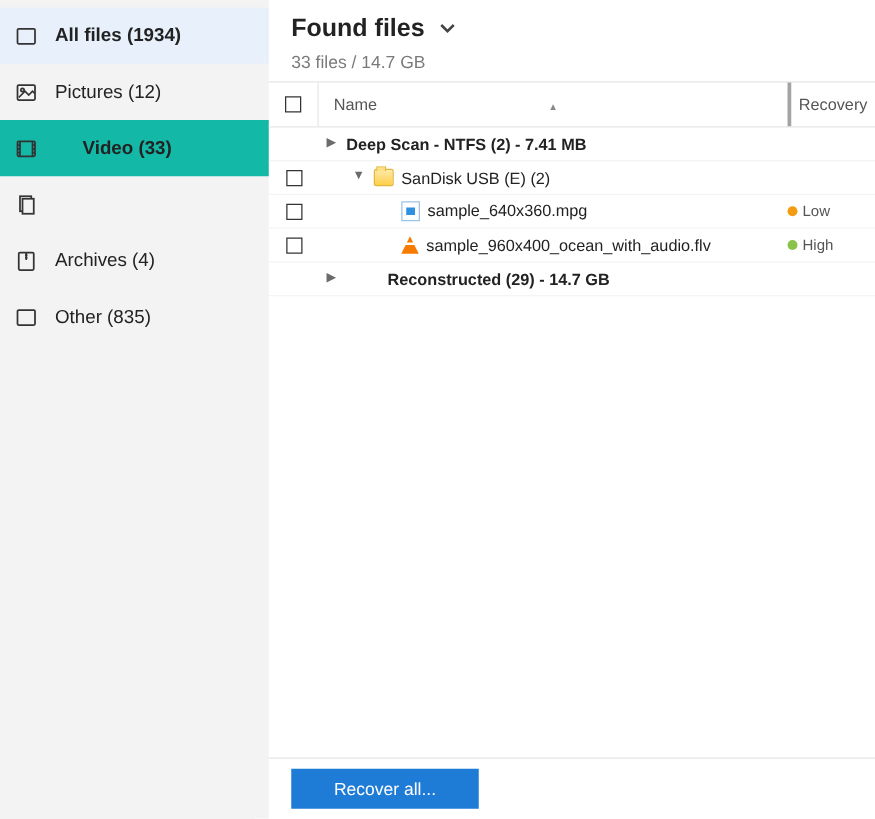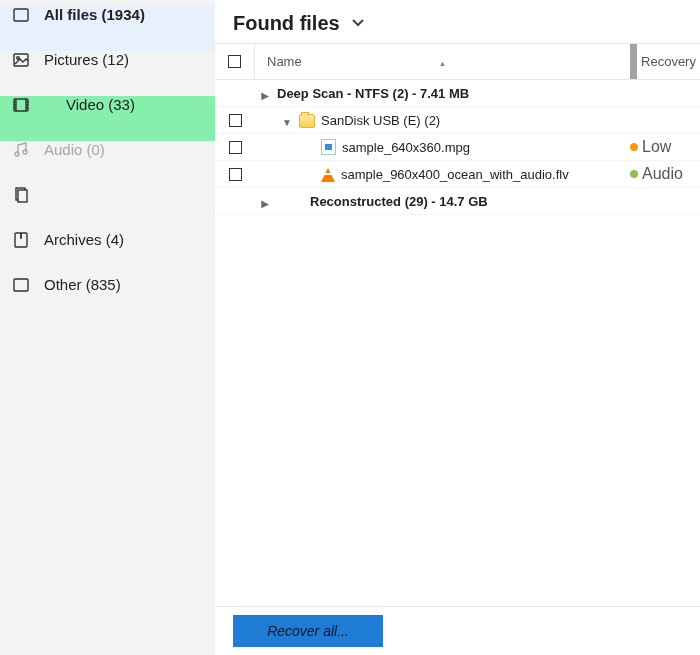--- a/index.html
+++ b/index.html
@@ -1,60 +1,60 @@
 <!DOCTYPE html>
 <html><head>
 <meta charset="utf-8">
 <style>
   * { box-sizing: border-box; }
   html, body { margin: 0; padding: 0; font-family: "Segoe UI", Arial, sans-serif; font-size: 14px; color: #222; }
   .app { display: flex; width: 700px; height: 655px; background: #fff; }
   
   .sidebar { width: 215px; background: #f3f3f3; padding-top: 6px; }
-  .side-item { display: flex; height: 45px; padding: 0 12px; gap: 14px; cursor: pointer; font-size: 15px; }
+  .side-item { display: flex; align-items: center; height: 45px; padding: 0 12px; gap: 14px; cursor: pointer; font-size: 15px; }
   .side-item .icon { width: 18px; height: 18px; display: flex; align-items: center; justify-content: center; color: #333; }
-  .side-item.selected { background: #86efac; font-weight: 400; gap: 36px; }
+  .side-item.selected { background: #14b8a6; font-weight: 700; gap: 36px; }
   .side-item.highlight { background: #e8f1fb; font-weight: 600; }
   .side-item.disabled { color: #a8a8a8; }
   .side-item.disabled .icon { color: #a8a8a8; }
   
   .main { flex: 1; display: flex; flex-direction: column; min-width: 0; }
   .header { padding: 12px 18px 8px 18px; }
   .title-row { display: flex; align-items: center; gap: 10px; cursor: pointer; }
   .title-row h1 { margin: 0; font-size: 20px; font-weight: 700; }
   .subtitle { margin-top: 6px; color: #7a7a7a; font-size: 14px; }
   
   .table { flex: 1; display: flex; flex-direction: column; border-top: 1px solid #e6e6e6; }
   .thead { display: flex; align-items: center; height: 36px; border-bottom: 1px solid #e6e6e6; font-size: 13px; color: #555; }
   .col-check { width: 40px; display: flex; justify-content: center; align-items: center; border-right: 1px solid #e6e6e6; height: 100%; }
   .col-name { flex: 1; padding-left: 12px; position: relative; }
-  .col-recovery { width: 70px; border-left: 7px solid #a3a3a3; display:flex; align-items:center; justify-content:center; height:100%; }
+  .col-recovery { width: 70px; border-left: 3px solid #a3a3a3; display:flex; align-items:center; justify-content:center; height:100%; }
   .sort-arrow { position: absolute; left: 50%; top: 4px; transform: translateX(-50%); font-size: 9px; color: #888; }
   .rows { flex: 1; overflow: auto; }
   .row { display: flex; align-items: center; height: 27px; font-size: 13px; border-bottom: 1px solid #f4f4f4; }
   .row .cell-check { width: 40px; display: flex; justify-content: center; }
-  .row .cell-name { flex: 1; display: flex; align-items: flex-end; gap: 6px; min-width: 0; }
-  .row .cell-rec { width: 70px; display:flex; align-items:center; gap:4px; font-size:16px; color:#555; }
+  .row .cell-name { flex: 1; display: flex; align-items: flex-start; gap: 6px; min-width: 0; }
+  .row .cell-rec { width: 70px; display:flex; align-items:center; gap:4px; font-size:12px; color:#555; }
   .chk { width: 13px; height: 13px; border: 1.5px solid #333; background: #fff; cursor: pointer; }
   .tri { display:inline-flex; width:12px; justify-content:center; color:#6b6b6b; cursor:pointer; font-size:10px; }
   .tri.right::before { content: "▶"; }
   .tri.down::before { content: "▼"; }
   .bold { font-weight: 700; }
   .folder-icon { width:16px; height:14px; background: linear-gradient(#ffe9a8,#ffcf4a); border:1px solid #e0b83d; border-radius:2px; position:relative; }
   .folder-icon::before { content:""; position:absolute; top:-3px; left:1px; width:6px; height:3px; background:#ffe089; border:1px solid #e0b83d; border-bottom:none; border-radius:1px 1px 0 0;}
   .mpg-icon { width:15px; height:16px; background:#fff; border:1px solid #9cc3e8; position:relative; }
   .mpg-icon::after { content:""; position:absolute; left:3px; top:4px; width:7px; height:6px; background:#2f8fe0; }
   .vlc-icon { width:0; height:0; border-left:7px solid transparent; border-right:7px solid transparent; border-bottom:14px solid #f57c00; position:relative; }
   .vlc-icon::after { content:""; position:absolute; left:-5px; top:5px; width:10px; height:2px; background:#fff; }
   .dot { width:8px; height:8px; border-radius:50%; }
   .dot.orange { background:#f39c12; }
   .dot.green { background:#8bc34a; }
   
   .footer { padding: 8px 18px 8px 18px; border-top: 1px solid #e6e6e6; }
-  .recover-btn { background:#1e7cd6; color:#0f172a; border:none; width:150px; height:32px; font-size:14px; cursor:pointer;font-style:italic; }
+  .recover-btn { background:#1e7cd6; color:#ffffff; border:none; width:150px; height:32px; font-size:14px; cursor:pointer; }
   .chev-down { font-size:14px; color:#444; }
 </style>
 </head>
 <body>
 
 <div class="app">
 
   <div class="sidebar">
     <div class="side-item highlight">
       <span class="icon">
@@ -75,30 +75,20 @@
       <span>Pictures (12)</span>
     </div>
     <div class="side-item selected">
       <span class="icon">
         <svg width="18" height="18" viewBox="0 0 18 18" fill="none" stroke="currentColor" stroke-width="1.4">
             <rect x="2" y="3" width="14" height="12" rx="1"></rect>
             <path d="M4 3v12M14 3v12M2 6h2M2 9h2M2 12h2M14 6h2M14 9h2M14 12h2"></path>
           </svg>
       </span>
       <span>Video (33)</span>
-    </div>
-    <div class="side-item disabled">
-      <span class="icon">
-        <svg width="18" height="18" viewBox="0 0 18 18" fill="none" stroke="currentColor" stroke-width="1.4">
-            <path d="M6 13V4l8-2v9"></path>
-            <circle cx="5" cy="13" r="2"></circle>
-            <circle cx="13" cy="11" r="2"></circle>
-          </svg>
-      </span>
-      <span>Audio (0)</span>
     </div>
     <div class="side-item">
       <span class="icon">
         <svg width="18" height="18" viewBox="0 0 18 18" fill="none" stroke="currentColor" stroke-width="1.4">
             <rect x="4" y="2" width="9" height="12"></rect>
             <rect x="6" y="4" width="9" height="12" fill="#f3f3f3"></rect>
           </svg>
       </span>
     </div>
     <div class="side-item">
@@ -123,20 +113,21 @@
   <div class="main">
     <div class="header">
       <div class="title-row">
         <h1>Found files</h1>
         <span class="chev-down">
           <svg width="16" height="16" viewBox="0 0 16 16" fill="none" stroke="currentColor" stroke-width="2">
               <path d="M3 6l5 5 5-5"></path>
             </svg>
         </span>
       </div>
+      <div class="subtitle">33 files / 14.7 GB</div>
     </div>
 
     <div class="table">
       <div class="thead">
         <div class="col-check">
           <div class="chk"></div>
         </div>
         <div class="col-name">
           <span class="sort-arrow">▴</span>
           <span>Name</span>
@@ -183,21 +174,21 @@
             <div class="cell-check">
               <div class="chk"></div>
             </div>
             <div class="cell-name" style="padding-left: 48px;">
               <span class="tri " style="visibility: hidden;"></span>
               <span class="vlc-icon"></span>
               <span>sample_960x400_ocean_with_audio.flv</span>
             </div>
             <div class="cell-rec">
               <span class="dot green"></span>
-              <span>Audio</span>
+              <span>High</span>
             </div>
           </div>
           <div class="row">
             <div class="cell-check"></div>
             <div class="cell-name" style="padding-left: 4px; gap: 39px;">
               <span class="tri right"></span>
               <span class="bold">Reconstructed (29) - 14.7 GB</span>
             </div>
             <div class="cell-rec"></div>
           </div>

